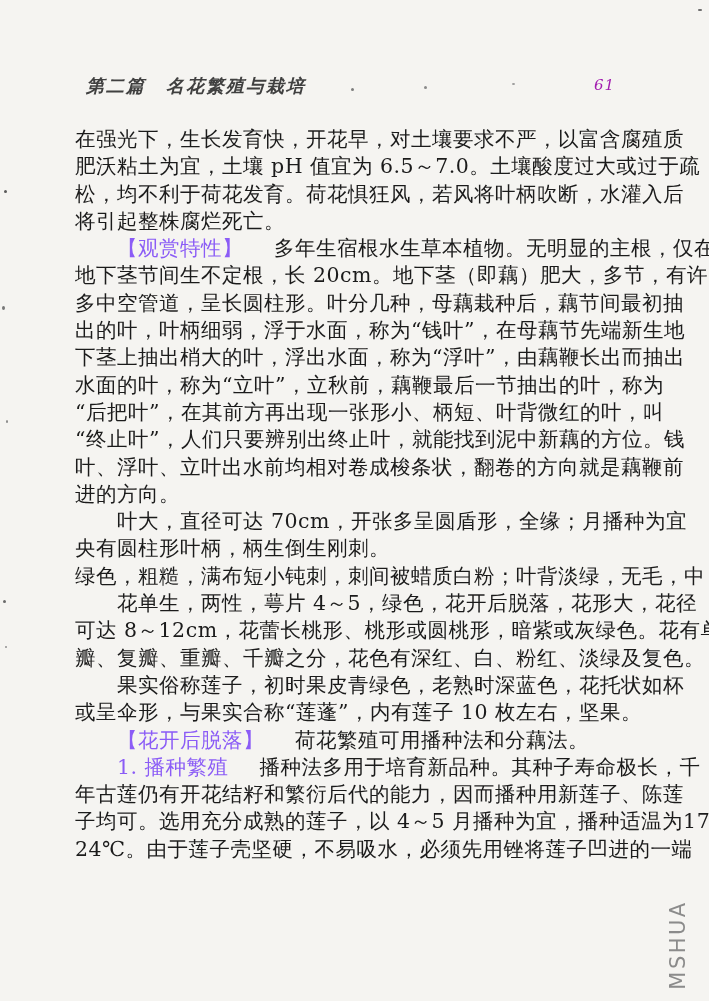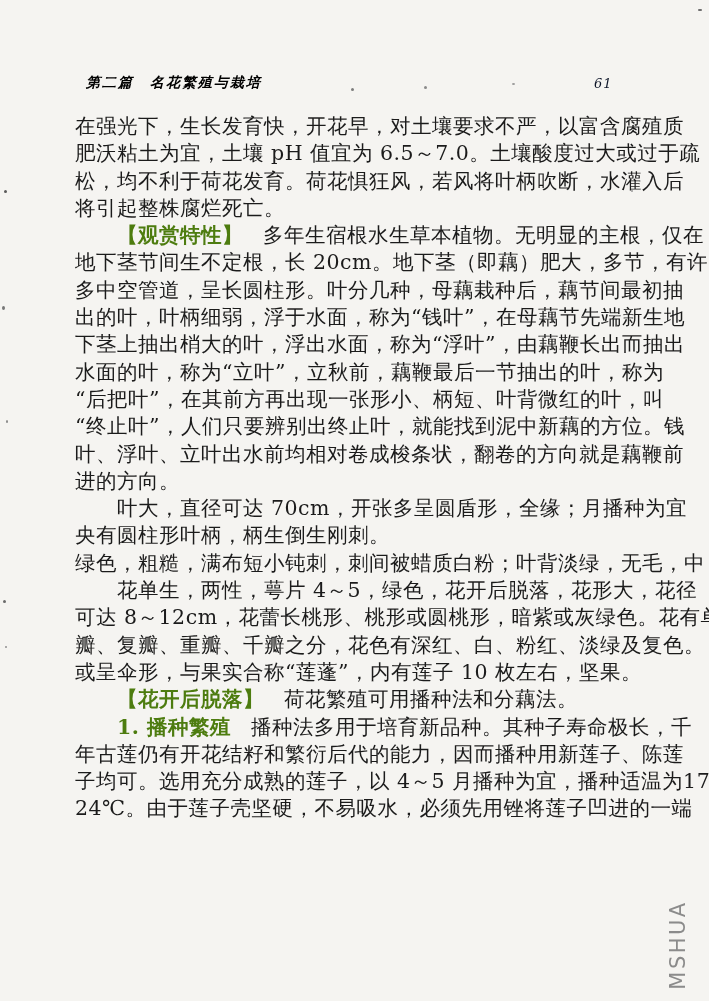--- a/index.html
+++ b/index.html
@@ -10,44 +10,44 @@
     overflow:hidden;
     font-family:"DejaVu Serif", serif;
     color:#1b1b1b;
   }
   
   .header{
     position:absolute;left:0;top:74px;width:709px;height:26px;
   }
   .chapter{
     position:absolute;left:86px;top:0;
-    font-size:14px;font-weight:bold;font-style:italic;
-    letter-spacing:2px;color:#000000;
+    font-size:18px;font-weight:bold;font-style:italic;
+    letter-spacing:2px;color:#404040;
     white-space:nowrap;
   }
   .pagenum{
     position:absolute;left:594px;top:2px;
-    font-size:13px;font-style:italic;color:#0f172a;
+    font-size:15px;font-style:italic;color:#a21caf;
     letter-spacing:1px;
   }
   
   .body{
-    position:absolute;left:75px;top:113px;width:558px;
+    position:absolute;left:75px;top:126px;width:558px;
   }
   .line{
     height:27.3px;line-height:27.3px;
     font-size:20.5px;
     white-space:nowrap;
     letter-spacing:0.5px;
     color:#1b1b1b;
   }
   .line.indent{ padding-left:42px; }
   .label{
-    font-weight:bold;color:#4d7c0f;
-    margin-right:20px;
+    font-weight:normal;color:#8b5cf6;
+    margin-right:31px;
   }
   
   .watermark{
     position:absolute;left:678px;top:945px;
     transform:translate(-50%,-50%) rotate(-90deg);
     font-family:"DejaVu Sans", sans-serif;
     font-size:21px;letter-spacing:2.5px;
     color:#8b8b8b;white-space:nowrap;
   }
   
@@ -87,20 +87,21 @@
       <div class="line"><span>“后把叶”，在其前方再出现一张形小、柄短、叶背微红的叶，叫</span></div>
       <div class="line"><span>“终止叶”，人们只要辨别出终止叶，就能找到泥中新藕的方位。钱</span></div>
       <div class="line"><span>叶、浮叶、立叶出水前均相对卷成梭条状，翻卷的方向就是藕鞭前</span></div>
       <div class="line"><span>进的方向。</span></div>
       <div class="line indent"><span>叶大，直径可达 70cm，开张多呈圆盾形，全缘；月播种为宜</span></div>
       <div class="line"><span>央有圆柱形叶柄，柄生倒生刚刺。</span></div>
       <div class="line"><span>绿色，粗糙，满布短小钝刺，刺间被蜡质白粉；叶背淡绿，无毛，中</span></div>
       <div class="line indent"><span>花单生，两性，萼片 4～5，绿色，花开后脱落，花形大，花径</span></div>
       <div class="line"><span>可达 8～12cm，花蕾长桃形、桃形或圆桃形，暗紫或灰绿色。花有单</span></div>
       <div class="line"><span>瓣、复瓣、重瓣、千瓣之分，花色有深红、白、粉红、淡绿及复色。</span></div>
+      <div class="line indent"><span>果实俗称莲子，初时果皮青绿色，老熟时深蓝色，花托状如杯</span></div>
       <div class="line"><span>或呈伞形，与果实合称“莲蓬”，内有莲子 10 枚左右，坚果。</span></div>
       <div class="line indent"><span class="label">【花开后脱落】</span><span>荷花繁殖可用播种法和分藕法。</span></div>
       <div class="line indent"><span class="label">1. 播种繁殖</span><span>播种法多用于培育新品种。其种子寿命极长，千</span></div>
       <div class="line"><span>年古莲仍有开花结籽和繁衍后代的能力，因而播种用新莲子、陈莲</span></div>
       <div class="line"><span>子均可。选用充分成熟的莲子，以 4～5 月播种为宜，播种适温为17～</span></div>
       <div class="line"><span>24℃。由于莲子壳坚硬，不易吸水，必须先用锉将莲子凹进的一端</span></div>
     </div>
 
   <div class="watermark">MSHUA</div>
 

